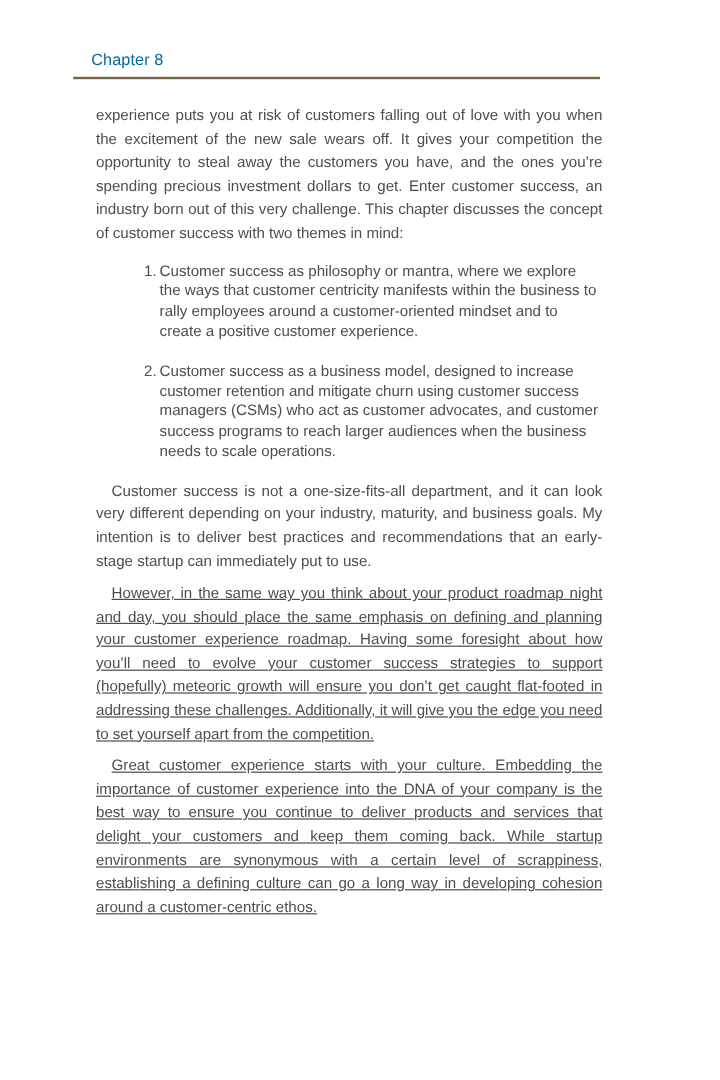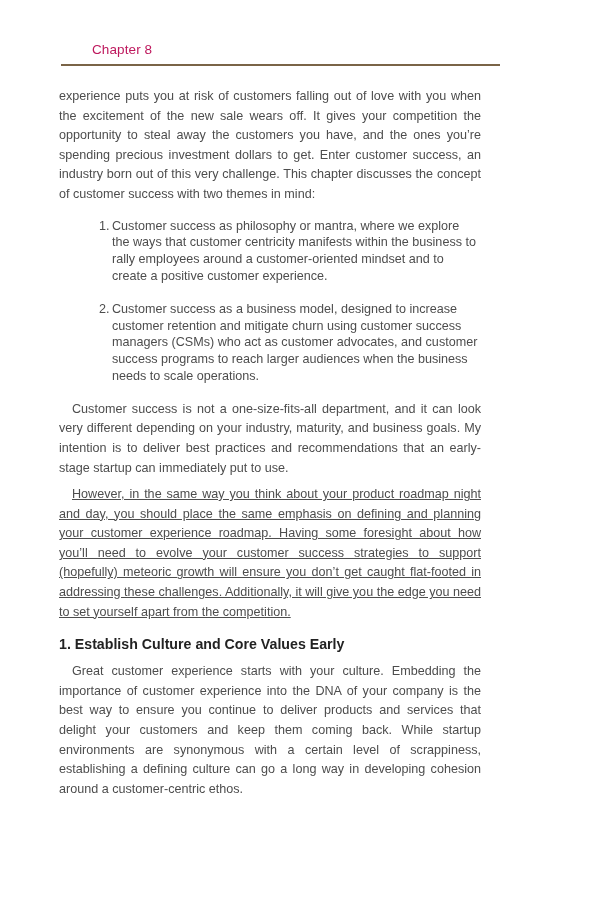--- a/index.html
+++ b/index.html
@@ -10,38 +10,38 @@
     body {
       width: 600px;
       height: 900px;
       position: relative;
       overflow: hidden;
       font-family: "Liberation Sans", sans-serif;
       color: #4a4a4a;
     }
     .running-head {
       position: absolute;
-      left: 92px;
+      left: 76px;
       top: 42px;
       font-size: 13.5px;
-      color: #be185d;
+      color: #0369a1;
       letter-spacing: 0.1px;
       text-align: center;
     }
     .head-rule {
       position: absolute;
       left: 61px;
       top: 64px;
       width: 439px;
       height: 2px;
       background: #7a6447;
     }
     .page-body {
       position: absolute;
-      left: 59px;
+      left: 80px;
       top: 87px;
       width: 422px;
       font-size: 12.6px;
       line-height: 19.6px;
       color: #4d4d4d;
     }
     .para {
       margin: 0;
       text-align: justify;
       hyphens: none;
@@ -98,16 +98,15 @@
     </li>
     <li class="theme">
       <span class="theme-num">2.</span>
       <span>Customer success as a business model, designed to increase customer retention and mitigate churn using customer success managers (CSMs) who act as customer advocates, and customer success programs to reach larger audiences when the business needs to scale operations.</span>
     </li>
   </ol>
 
   <p class="para indent">Customer success is not a one-size-fits-all department, and it can look very different depending on your industry, maturity, and business goals. My intention is to deliver best practices and recommendations that an early-stage startup can immediately put to use.</p>
   <p class="para indent">However, in the same way you think about your product roadmap night and day, you should place the same emphasis on defining and planning your customer experience roadmap. Having some foresight about how you’ll need to evolve your customer success strategies to support (hopefully) meteoric growth will ensure you don’t get caught flat-footed in addressing these challenges. Additionally, it will give you the edge you need to set yourself apart from the competition.</p>
 
-  <h2 class="section-heading">1. Establish Culture and Core Values Early</h2>
 
   <p class="para indent">Great customer experience starts with your culture. Embedding the importance of customer experience into the DNA of your company is the best way to ensure you continue to deliver products and services that delight your customers and keep them coming back. While startup environments are synonymous with a certain level of scrappiness, establishing a defining culture can go a long way in developing cohesion around a customer-centric ethos.</p>
 </main>
 
 </body></html>

